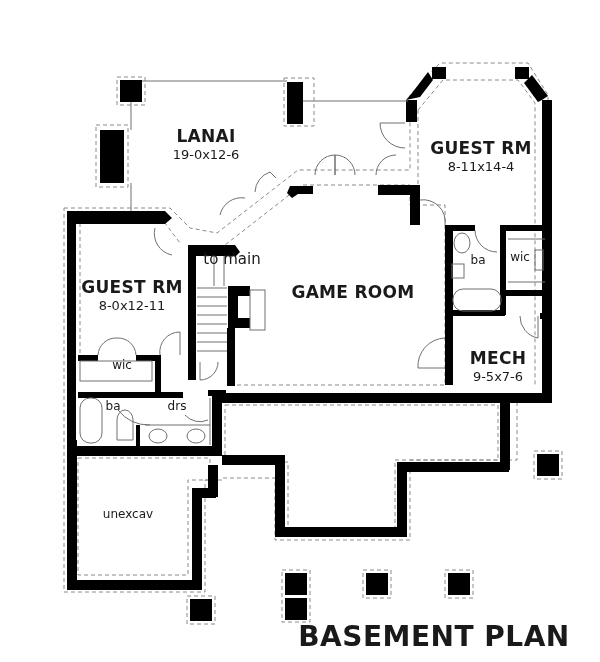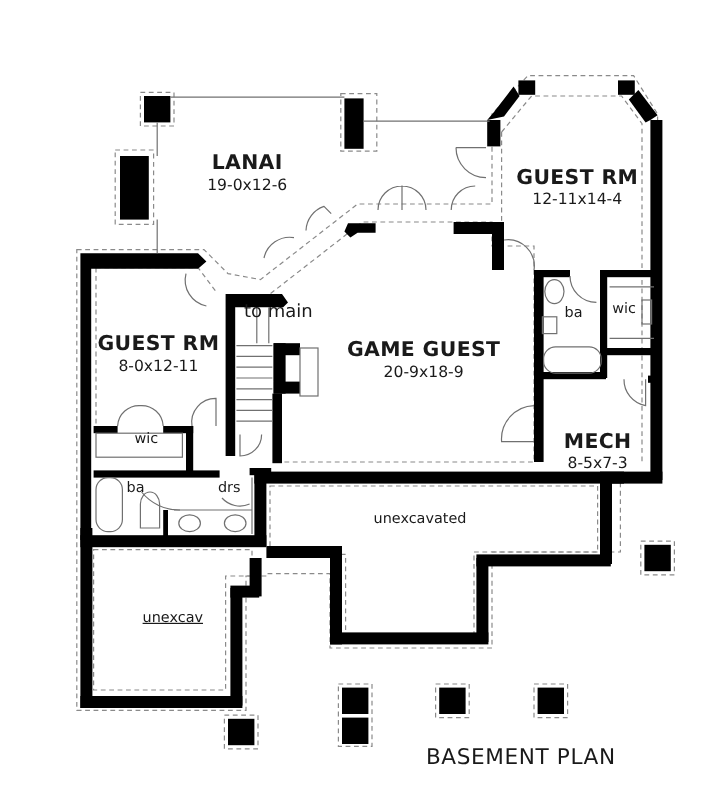--- a/index.html
+++ b/index.html
@@ -3,21 +3,21 @@
 <meta charset="utf-8">
 <style>
   html, body { margin: 0; padding: 0; background: #ffffff; }
   .canvas { position: relative; width: 600px; height: 662px; overflow: hidden; background: #ffffff; }
   svg { position: absolute; left: 0; top: 0; }
   .lbl { position: absolute; font-family: "DejaVu Sans", sans-serif; color: #1a1a1a; white-space: nowrap; text-align: center; transform: translateX(-50%); line-height: 1; }
   .room-name { font-size: 17px; font-weight: bold; letter-spacing: 0.3px; }
   .room-dim { font-size: 13px; margin-top: 3px; }
   .small { font-size: 15px; }
   .med { font-size: 12px; }
-  .title { font-size: 18px; font-weight: normal; letter-spacing: 0.5px; text-align: center; }
+  .title { font-size: 28px; font-weight: bold; letter-spacing: 0.5px; text-align: center; }
 </style>
 </head>
 <body>
 
 <div class="canvas">
   <svg width="600" height="662" viewBox="0 0 600 662">
     <g fill="none" stroke="#8a8a8a" stroke-width="1" stroke-dasharray="4,3">
 
       <path d="M64 208 L170 208 L190 228 L217 233 L298 170 L410 170 L410 95 L440 63 L528 63 L548 95 L548 398 L517 398 L517 460 L410 460 L410 540 L275 540 L275 478 L222 478 L222 480 L205 480 L205 592 L64 592 Z"></path>
 
@@ -160,41 +160,39 @@
     </g>
   </svg>
 
   <div class="lbl" style="left:206px; top:128px;">
     <div class="room-name">LANAI</div>
     <div class="room-dim">19-0x12-6</div>
   </div>
 
   <div class="lbl" style="left:481px; top:140px;">
     <div class="room-name">GUEST RM</div>
-    <div class="room-dim">12-11x14-4</div>
+    <div class="room-dim">8-11x14-4</div>
   </div>
 
   <div class="lbl" style="left:132px; top:279px;">
     <div class="room-name">GUEST RM</div>
     <div class="room-dim">8-0x12-11</div>
   </div>
 
   <div class="lbl" style="left:353px; top:284px;">
-    <div class="room-name">GAME GUEST</div>
-    <div class="room-dim">20-9x18-9</div>
+    <div class="room-name">GAME ROOM</div>
   </div>
 
-  <div class="lbl" style="left:498px; top:360px;">
+  <div class="lbl" style="left:498px; top:350px;">
     <div class="room-name">MECH</div>
-    <div class="room-dim">8-5x7-3</div>
+    <div class="room-dim">9-5x7-6</div>
   </div>
 
   <div class="lbl small" style="left:232px; top:252px;">to main</div>
   <div class="lbl med" style="left:122px; top:359px;">wic</div>
   <div class="lbl med" style="left:113px; top:400px;">ba</div>
-  <div class="lbl med" style="left:191px; top:400px;">drs</div>
+  <div class="lbl med" style="left:177px; top:400px;">drs</div>
   <div class="lbl med" style="left:478px; top:254px;">ba</div>
   <div class="lbl med" style="left:520px; top:251px;">wic</div>
-  <div class="lbl med" style="left:350px; top:426px;">unexcavated</div>
-  <div class="lbl med" style="left:144px; top:508px;text-decoration:underline;">unexcav</div>
+  <div class="lbl med" style="left:128px; top:508px;">unexcav</div>
 
   <div class="lbl title" style="left:434px; top:623px;">BASEMENT PLAN</div>
 </div>
 
 </body></html>

